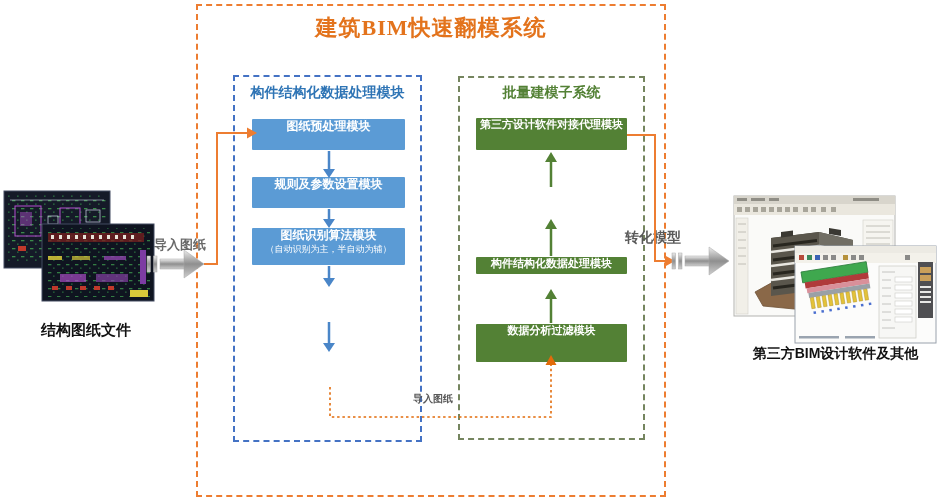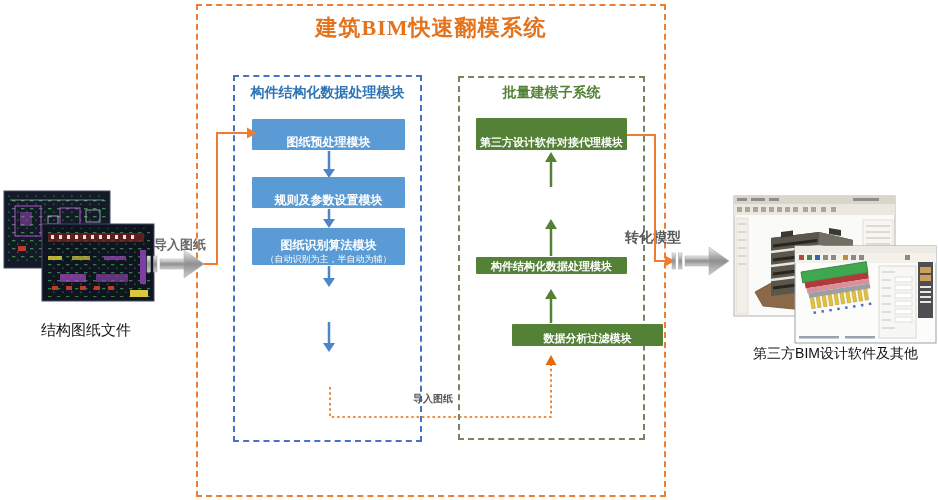--- a/index.html
+++ b/index.html
@@ -12,35 +12,35 @@
   .outer-frame{left:196px;top:4px;width:466px;height:489px;border:2px dashed #ED7D31;}
   .blue-frame{left:233px;top:75px;width:185px;height:363px;border:2px dashed #4472C4;}
   .green-frame{left:458px;top:76px;width:183px;height:360px;border:2px dashed #75855F;}
   
   .main-title{left:196px;top:13px;width:470px;text-align:center;
     font-family:"Liberation Serif",serif;font-weight:bold;font-size:22px;color:#E3731C;letter-spacing:1px;}
   .sub-title{position:absolute;top:84px;text-align:center;font-weight:bold;font-size:14px;white-space:nowrap;}
   .sub-title.blue{left:233px;width:189px;color:#2E74B5;}
   .sub-title.green{left:458px;width:187px;color:#538135;}
   
-  .mod{position:absolute;display:flex;flex-direction:column;align-items:center;justify-content:flex-end;
+  .mod{position:absolute;display:flex;flex-direction:column;align-items:center;justify-content:flex-start;
     color:#fff;font-weight:bold;font-size:12px;text-align:center;border-radius:1px;line-height:1.25;}
   .mod .sub{font-size:9px;font-weight:normal;margin-top:1px;}
   .mod.blue{left:252px;width:153px;background:#5B9BD5;}
   .mod.green{left:476px;width:151px;background:#538135;font-size:11px;}
   .bm1{top:119px;height:31px;} .bm2{top:177px;height:31px;} .bm3{top:228px;height:37px;}
   .bm4{top:288px;height:33px;} .bm5{top:353px;height:34px;}
-  .gm1{top:118px;height:32px;} .gm2{top:187px;height:31px;} .gm3{top:257px;height:17px;} .gm4{top:324px;height:22px;margin-left:36px;}
+  .gm1{top:118px;height:32px;} .gm2{top:187px;height:31px;} .gm3{top:257px;height:17px;} .gm4{top:324px;height:38px;}
   
   .flow-lbl{position:absolute;color:#696969;font-weight:bold;}
   .lbl-import{left:150px;top:236px;width:60px;font-size:13px;text-align:center;}
   .lbl-convert{left:625px;top:229px;font-size:14px;color:#595959;}
   .lbl-interface{left:413px;top:392px;font-size:10px;font-weight:bold;color:#595959;}
   
-  .caption{position:absolute;text-align:center;font-weight:normal;color:#111;}
+  .caption{position:absolute;text-align:center;font-weight:bold;color:#111;}
   .cap-left{left:6px;top:321px;width:160px;font-size:15px;}
   .cap-right{left:733px;top:345px;width:205px;font-size:14px;}
   svg{display:block;}
   #connector-layer{position:absolute;left:0;top:0;pointer-events:none;}
 </style>
 </head>
 <body>
 
 <div id="stage">
 

